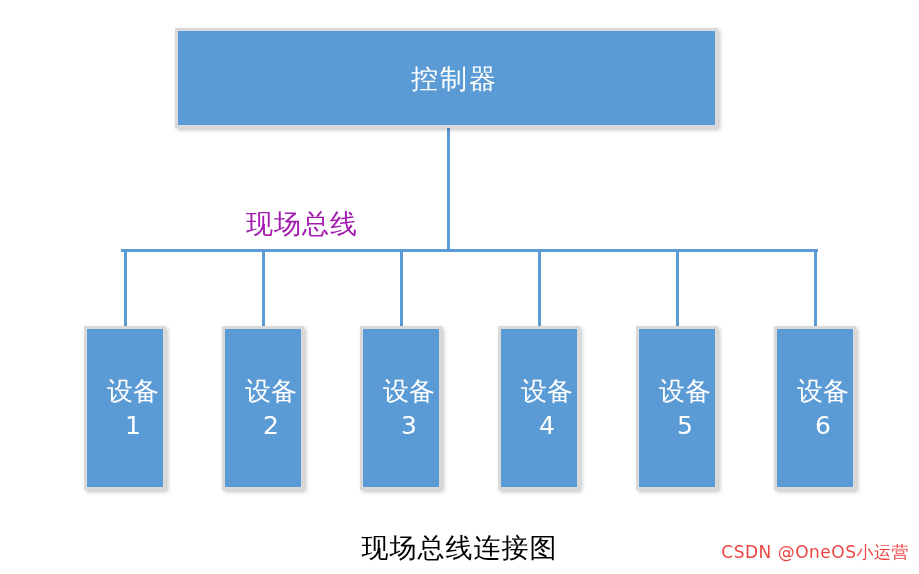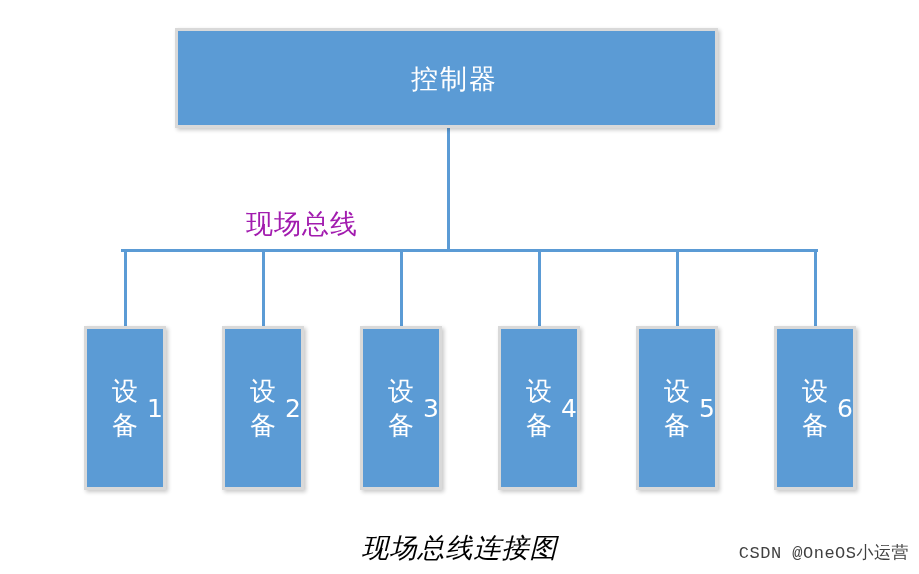--- a/index.html
+++ b/index.html
@@ -45,21 +45,21 @@
     letter-spacing: 2px;
     line-height: 1;
     white-space: nowrap;
   }
 
   
   .device {
     top: 326px;
     width: 82px;
     height: 164px;
-    flex-direction: row;
+    flex-direction: column;
   }
   .device .glyph {
     font-size: 26px;
     line-height: 1.32;
     display: block;
     text-align: center;
   }
   .device .glyph.num {
     font-size: 25px;
   }
@@ -101,34 +101,32 @@
   
   #caption {
     position: absolute;
     left: 0;
     top: 530px;
     width: 919px;
     text-align: center;
     font-size: 27px;
     color: #000000;
     letter-spacing: 1px;
-    font-style: italic;
   }
 
   
   #watermark {
     position: absolute;
     right: 10px;
     top: 541px;
     font-size: 17px;
-    color: #404040;
+    color: #ef4444;
     letter-spacing: 0.5px;
     white-space: nowrap;
     z-index: 5;
-    font-family: Liberation Mono, monospace;
   }
 </style>
 </head>
 <body>
 
 <div id="canvas">
 
   <div id="controller" class="node">
     <span class="node-label">控制器</span>
   </div>

